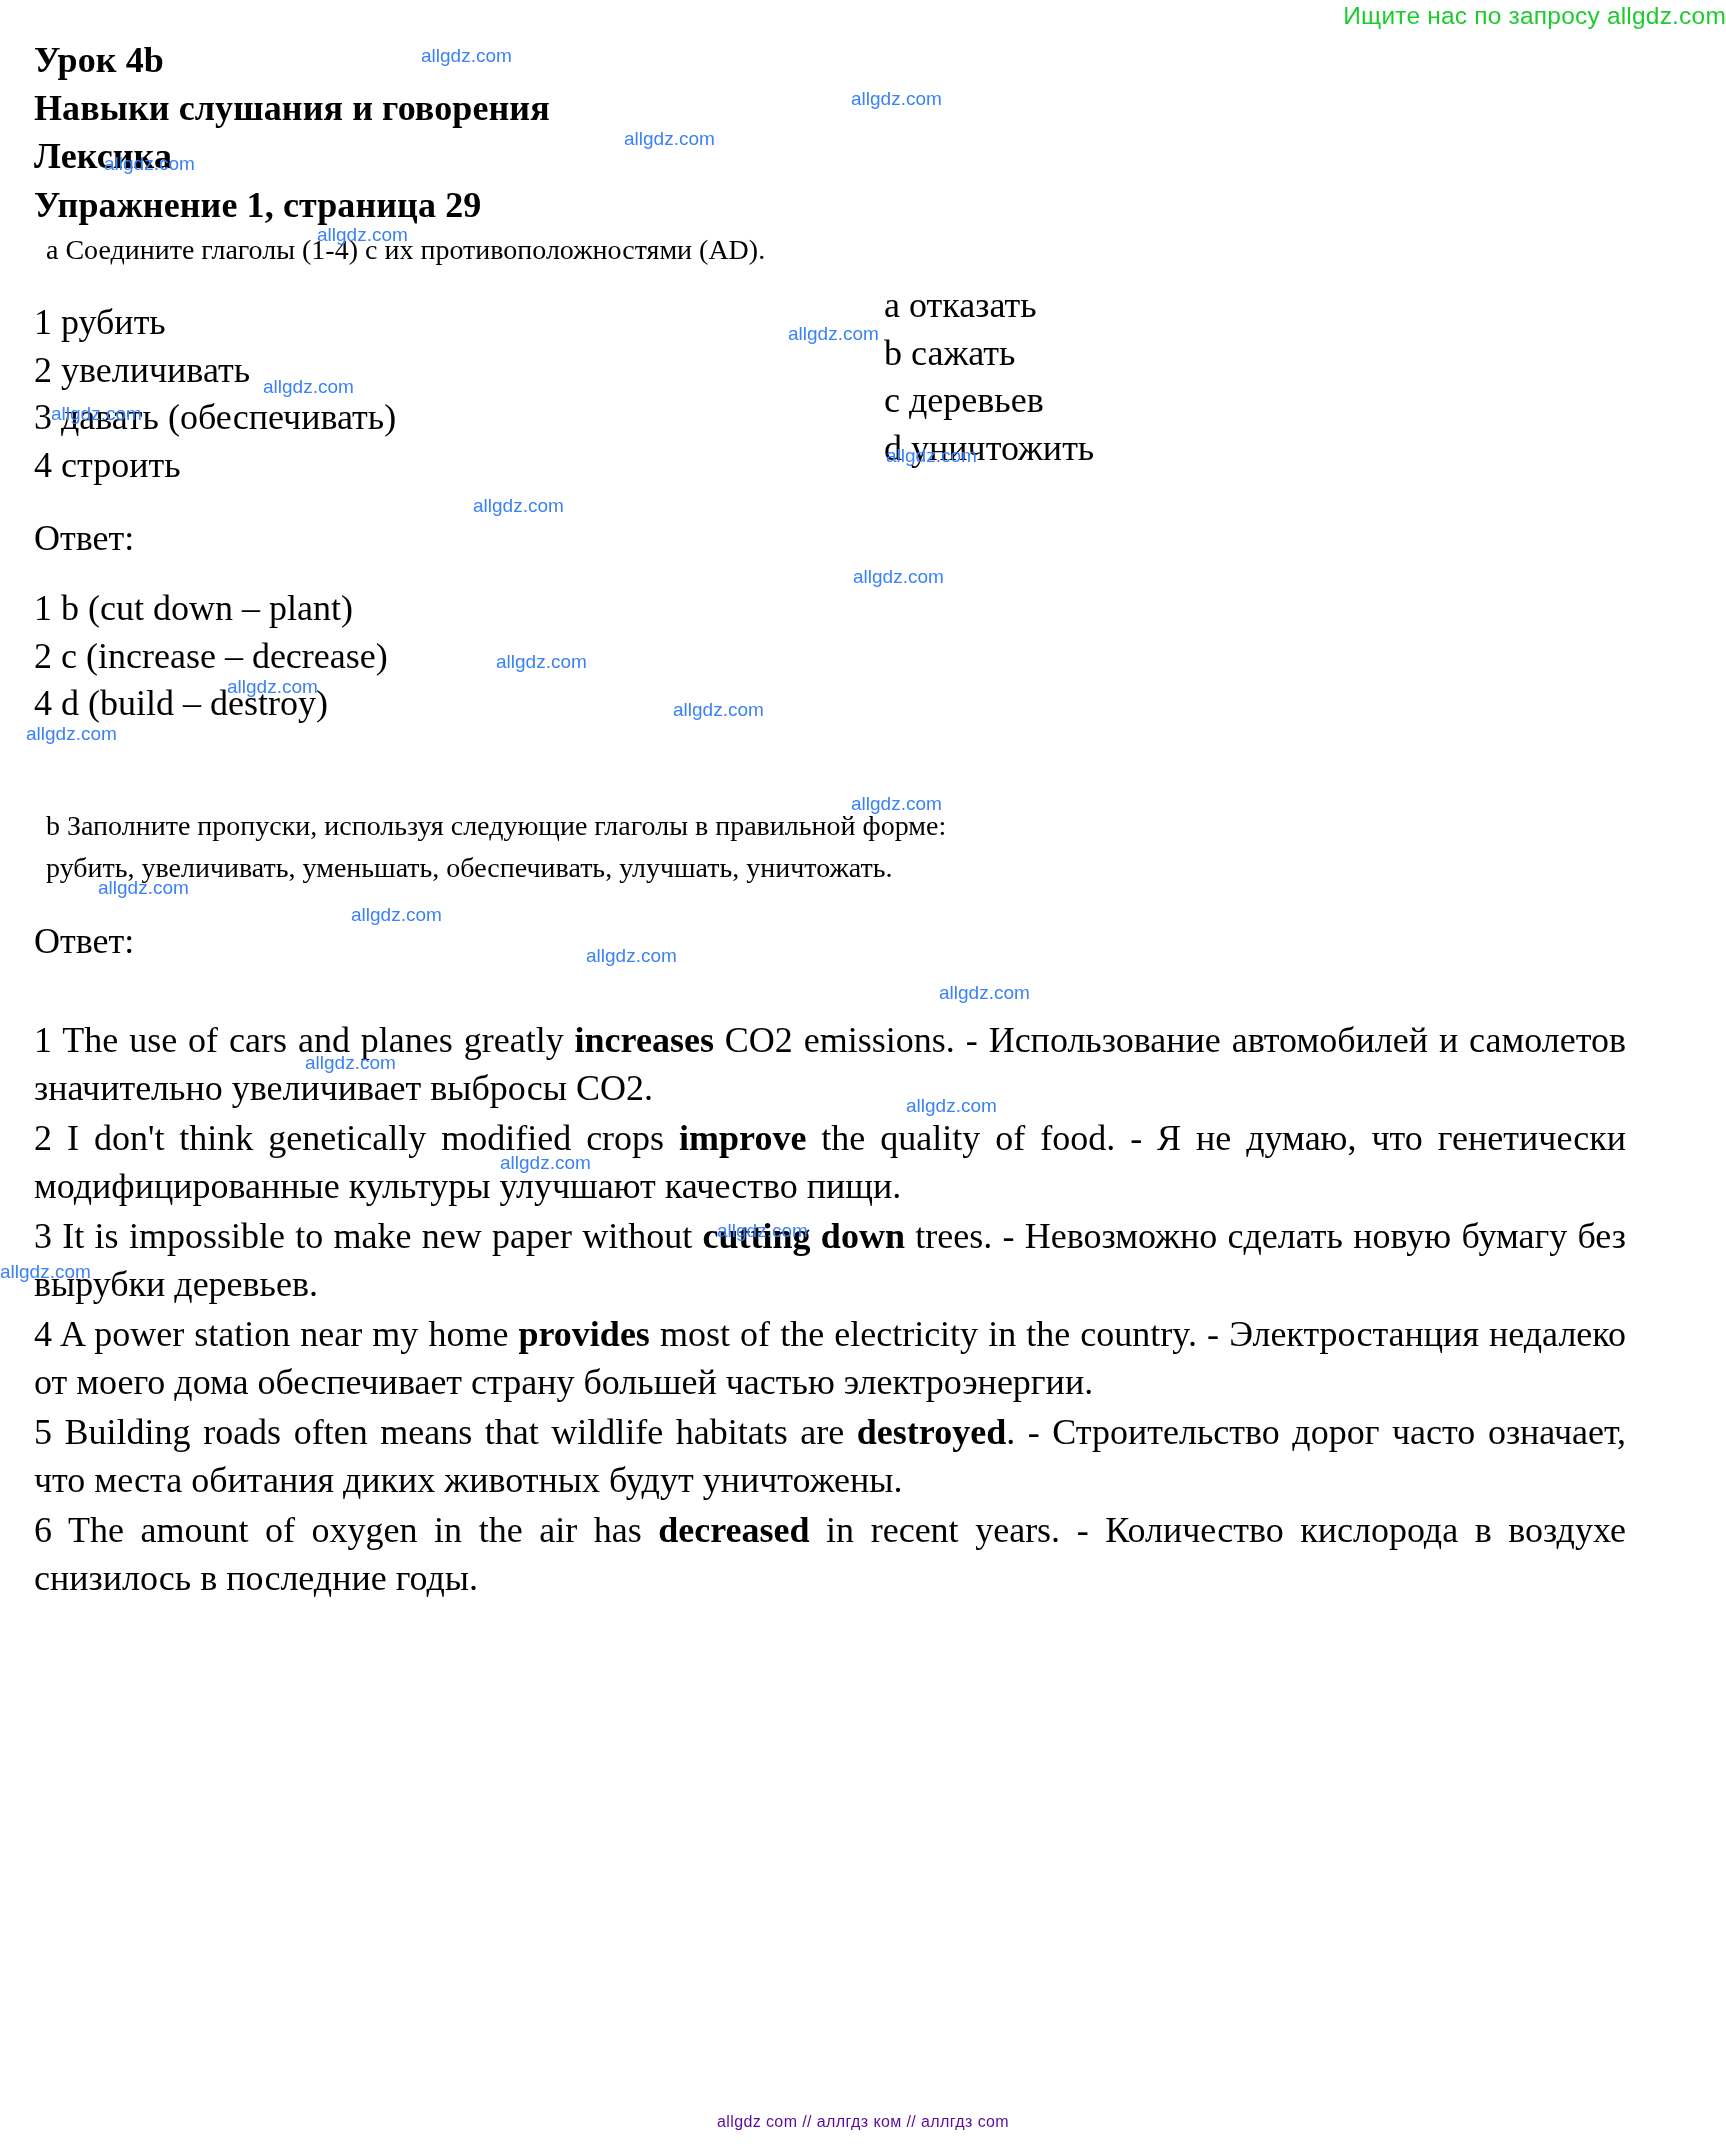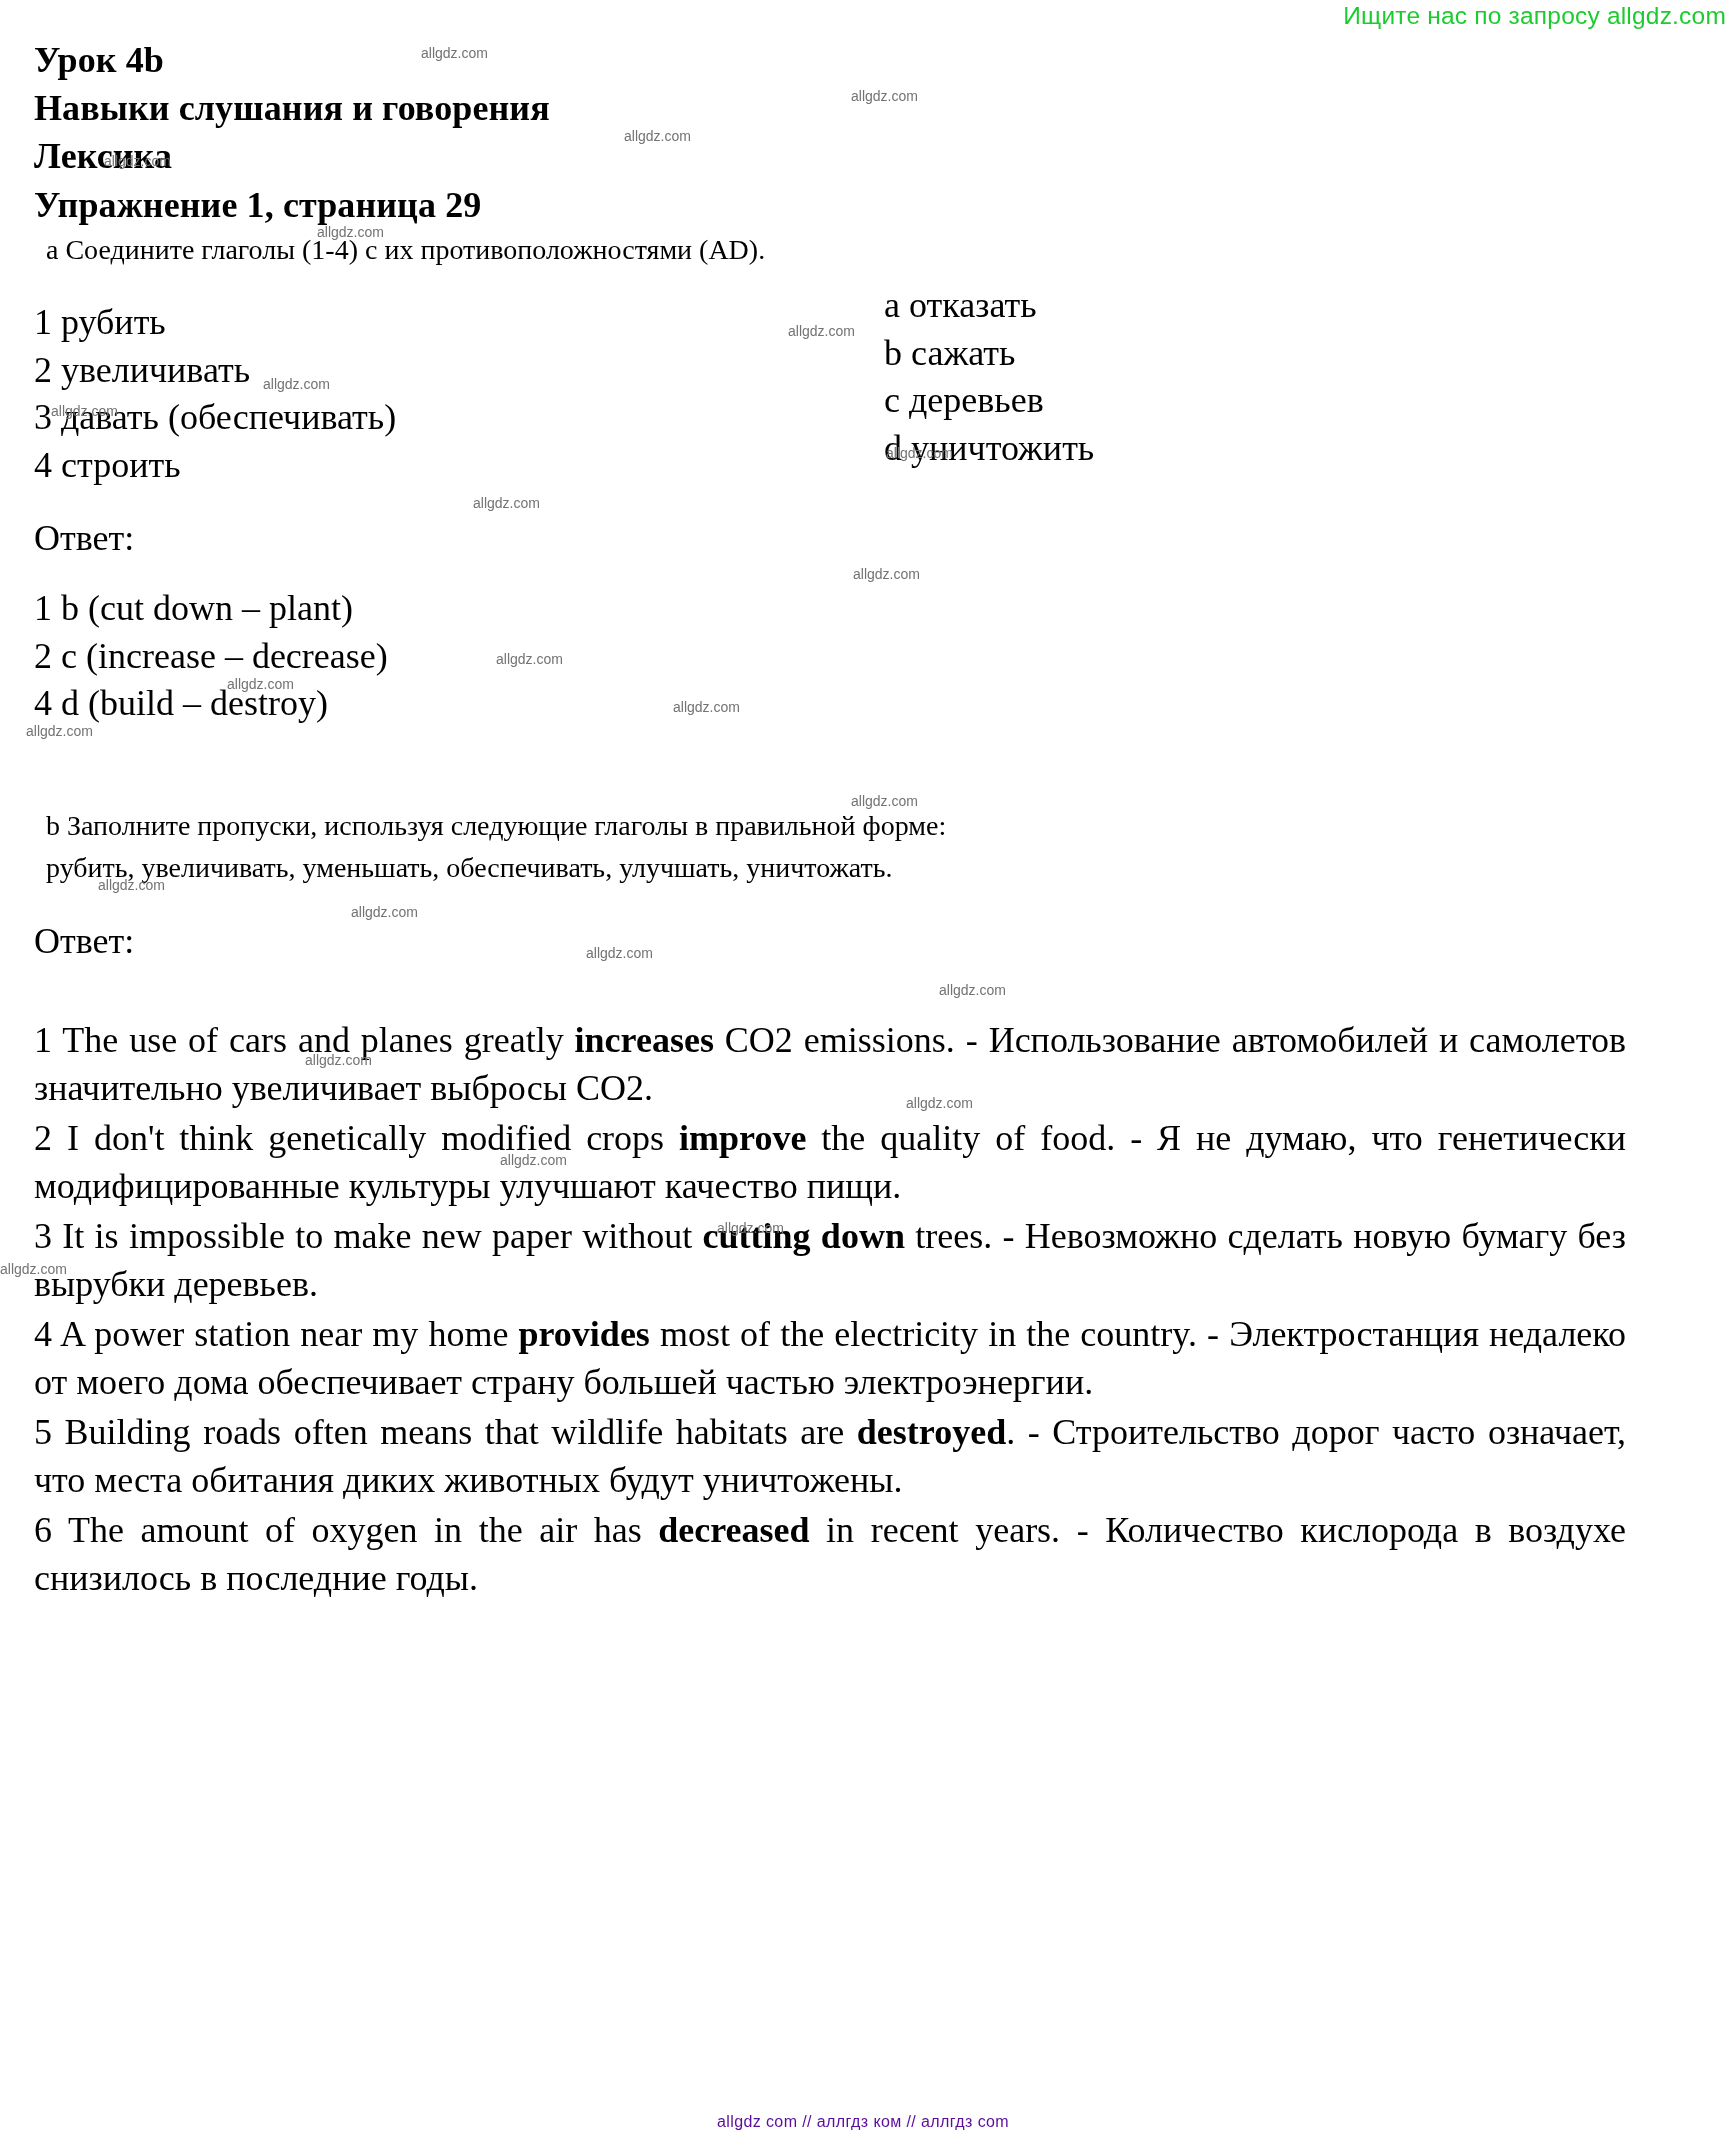--- a/index.html
+++ b/index.html
@@ -109,22 +109,22 @@
     line-height: 1.34;
     margin: 0 0 1.6px 0;
     text-align: justify;
   }
   .sentences li b { font-weight: bold; }
 
   
   .wm {
     position: absolute;
     font-family: "Liberation Sans", "DejaVu Sans", sans-serif;
-    font-size: 14px;
-    color: #737373;
+    font-size: 19px;
+    color: #3b82f6;
     white-space: nowrap;
     pointer-events: none;
   }
 
   
   .footer {
     position: absolute;
     bottom: 19.6px;
     left: 0;
     width: 100%;

